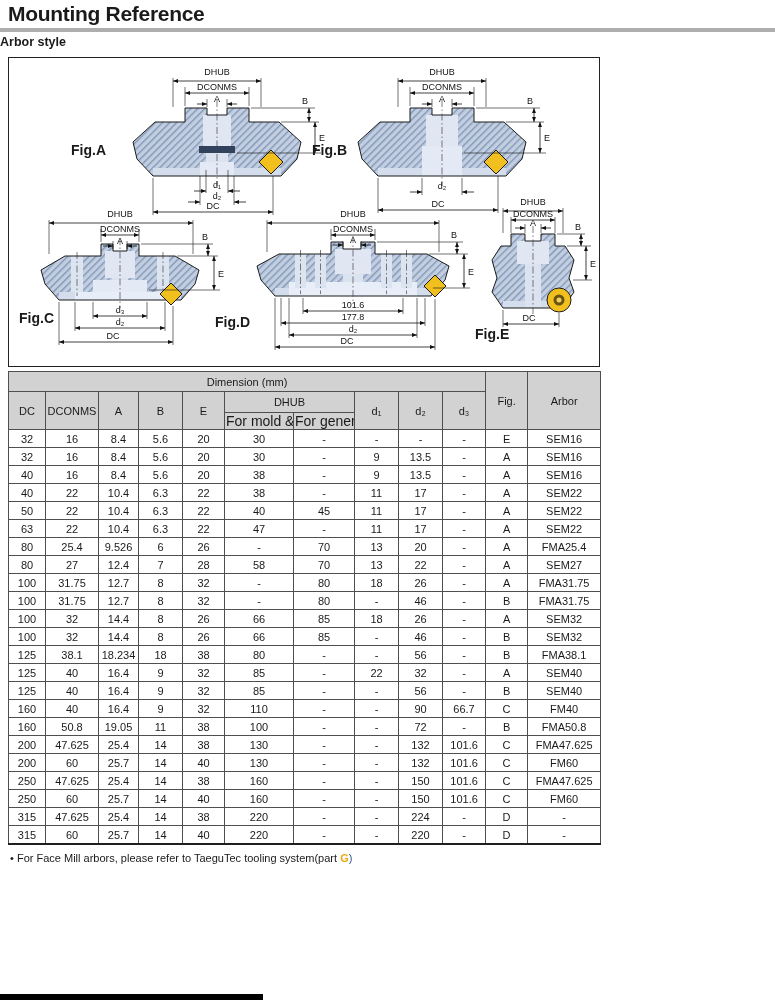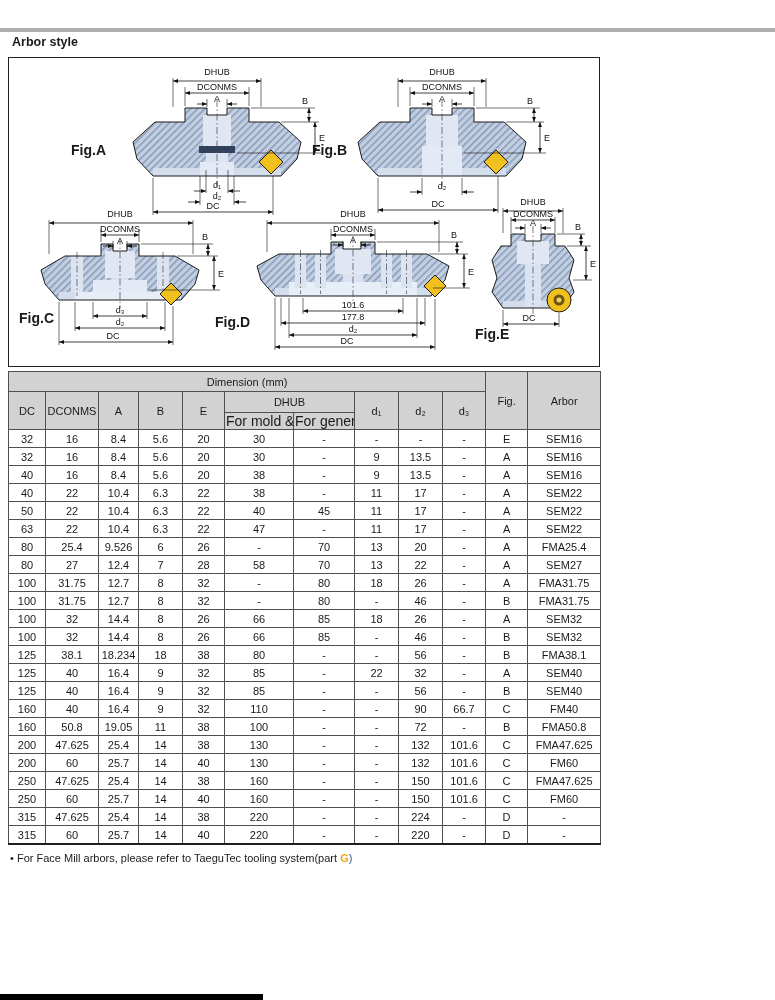--- a/index.html
+++ b/index.html
@@ -1,21 +1,21 @@
 <!DOCTYPE html>
 <html><head>
 <meta charset="utf-8">
 <style>
   html,body{margin:0;padding:0;background:#fff;}
   #page{position:relative;width:775px;height:1000px;background:#fff;overflow:hidden;
         font-family:"Liberation Sans",sans-serif;color:#1a1a1a;}
   .abs{position:absolute;}
   #page-title{left:8px;top:2px;font-size:21px;font-weight:bold;letter-spacing:-0.3px;}
   #title-rule{left:0;top:28px;width:775px;height:4px;background:#aeaeae;}
-  #subtitle{left:12px;top:35px;font-size:12.5px;font-weight:bold;}
+  #subtitle{left:0;top:35px;font-size:12.5px;font-weight:bold;}
   #diagram-box{left:8px;top:57px;width:590px;height:308px;border:1px solid #222;background:#fff;}
   .figlabel{position:absolute;font-size:14px;font-weight:bold;}
   svg text{font-family:"Liberation Sans",sans-serif;font-size:9px;fill:#111;}
   svg .dim{stroke:#111;stroke-width:0.8;fill:none;}
   svg .ext{stroke:#111;stroke-width:0.6;fill:none;}
   svg .cl{stroke:#445;stroke-width:0.7;fill:none;stroke-dasharray:7 2.5 1.5 2.5;}
   svg .outline{fill:none;stroke:#1b1b1b;stroke-width:1;}
   #dim-table{position:absolute;left:8px;top:371px;width:592px;border-collapse:collapse;
              table-layout:fixed;font-size:11px;border:1.5px solid #1f1f1f;}
   #dim-table th,#dim-table td{border:1px solid #4f4f4f;text-align:center;padding:0 1px;
@@ -29,20 +29,21 @@
   #footnote{left:10px;top:852px;font-size:11px;}
   #footnote .g{color:#eda712;font-weight:bold;}
   #footnote .paren{color:#2d5a96;}
   #bottom-bar{left:0;top:994px;width:263px;height:6px;background:#000;}
 </style>
 </head>
 <body>
 
 <div id="page">
 
+  <div class="abs" id="page-title">Mounting Reference</div>
   <div class="abs" id="title-rule"></div>
   <div class="abs" id="subtitle">Arbor style</div>
 
   <div class="abs" id="diagram-box">
 
     <svg class="abs" style="left:100px;top:4px;" width="220" height="155" viewBox="0 0 220 155">
       <defs>
         <pattern id="hA" patternUnits="userSpaceOnUse" width="5" height="5" patternTransform="rotate(-45)">
           <rect width="5" height="5" fill="#c3cfe1"></rect>
             <rect width="5" height="1.4" fill="#8298b8"></rect>

